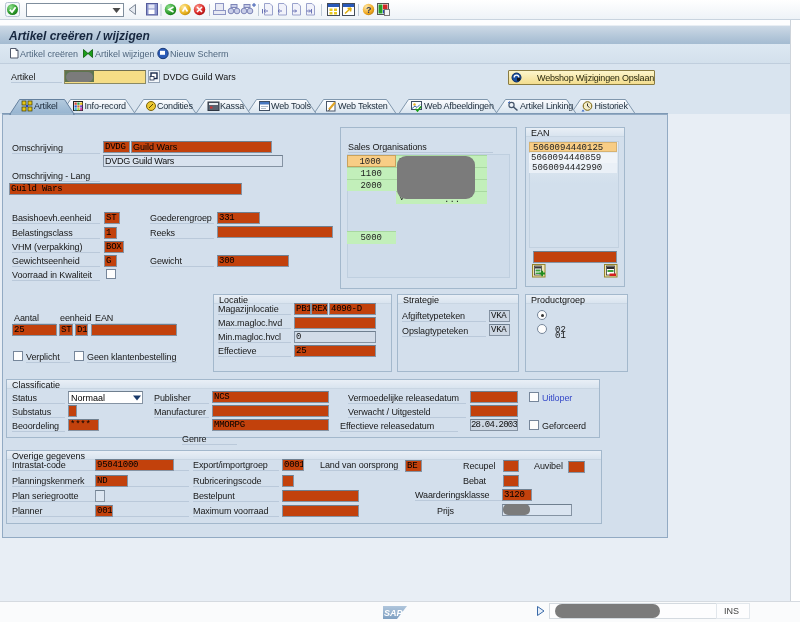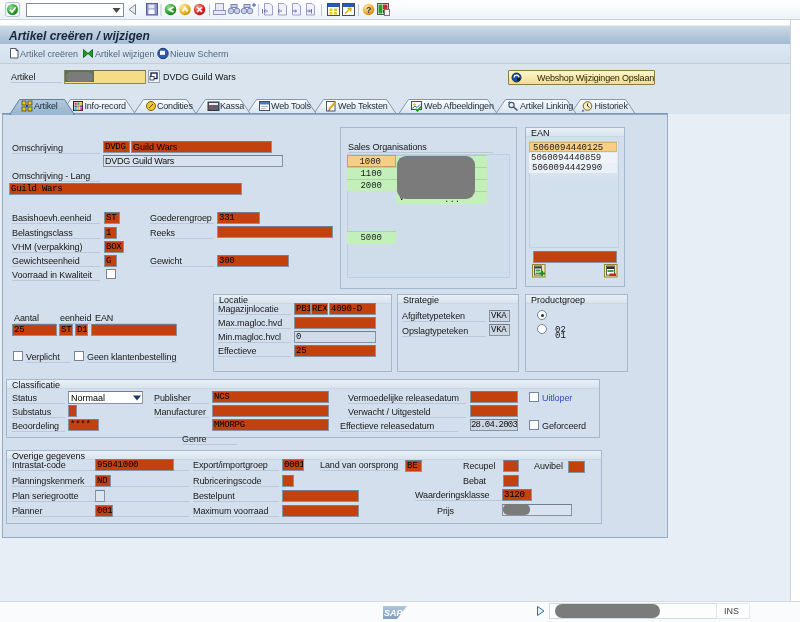--- a/index.html
+++ b/index.html
@@ -400,21 +400,21 @@
 
 <div class="gbox" style="left:6px;top:450px;width:596px;height:74px;">
       <div class="cap"></div>
       <div class="capt">Overige gegevens</div>
     </div>
 <div class="lab" style="left:12px;top:460px;width:177px;">Intrastat-code</div>
 <div class="lab" style="left:12px;top:476px;width:177px;">Planningskenmerk</div>
 <div class="lab" style="left:12px;top:491px;width:177px;">Plan seriegrootte</div>
 <div class="lab" style="left:12px;top:506px;width:177px;">Planner</div>
 <div class="fld" style="left:95px;top:459px;width:79px;">95041000</div>
-<div class="fld" style="left:95px;top:475px;width:16px;">ND</div>
+<div class="fld" style="left:95px;top:475px;width:33px;">ND</div>
 <div class="fld ro" style="left:95px;top:490px;width:10px;background:#dce6f1;"></div>
 <div class="fld" style="left:95px;top:505px;width:18px;padding:0 0 0 1px;">001</div>
 <div class="lab" style="left:193px;top:460px;width:86px;">Export/importgroep</div>
 <div class="lab" style="left:193px;top:476px;width:86px;">Rubriceringscode</div>
 <div class="lab" style="left:193px;top:491px;width:86px;">Bestelpunt</div>
 <div class="lab" style="left:193px;top:506px;width:86px;">Maximum voorraad</div>
 <div class="fld" style="left:282px;top:459px;width:22px;padding:0 0 0 1px;">0001</div>
 <div class="fld" style="left:282px;top:475px;width:12px;"></div>
 <div class="fld" style="left:282px;top:490px;width:77px;"></div>
 <div class="fld" style="left:282px;top:505px;width:77px;"></div>

